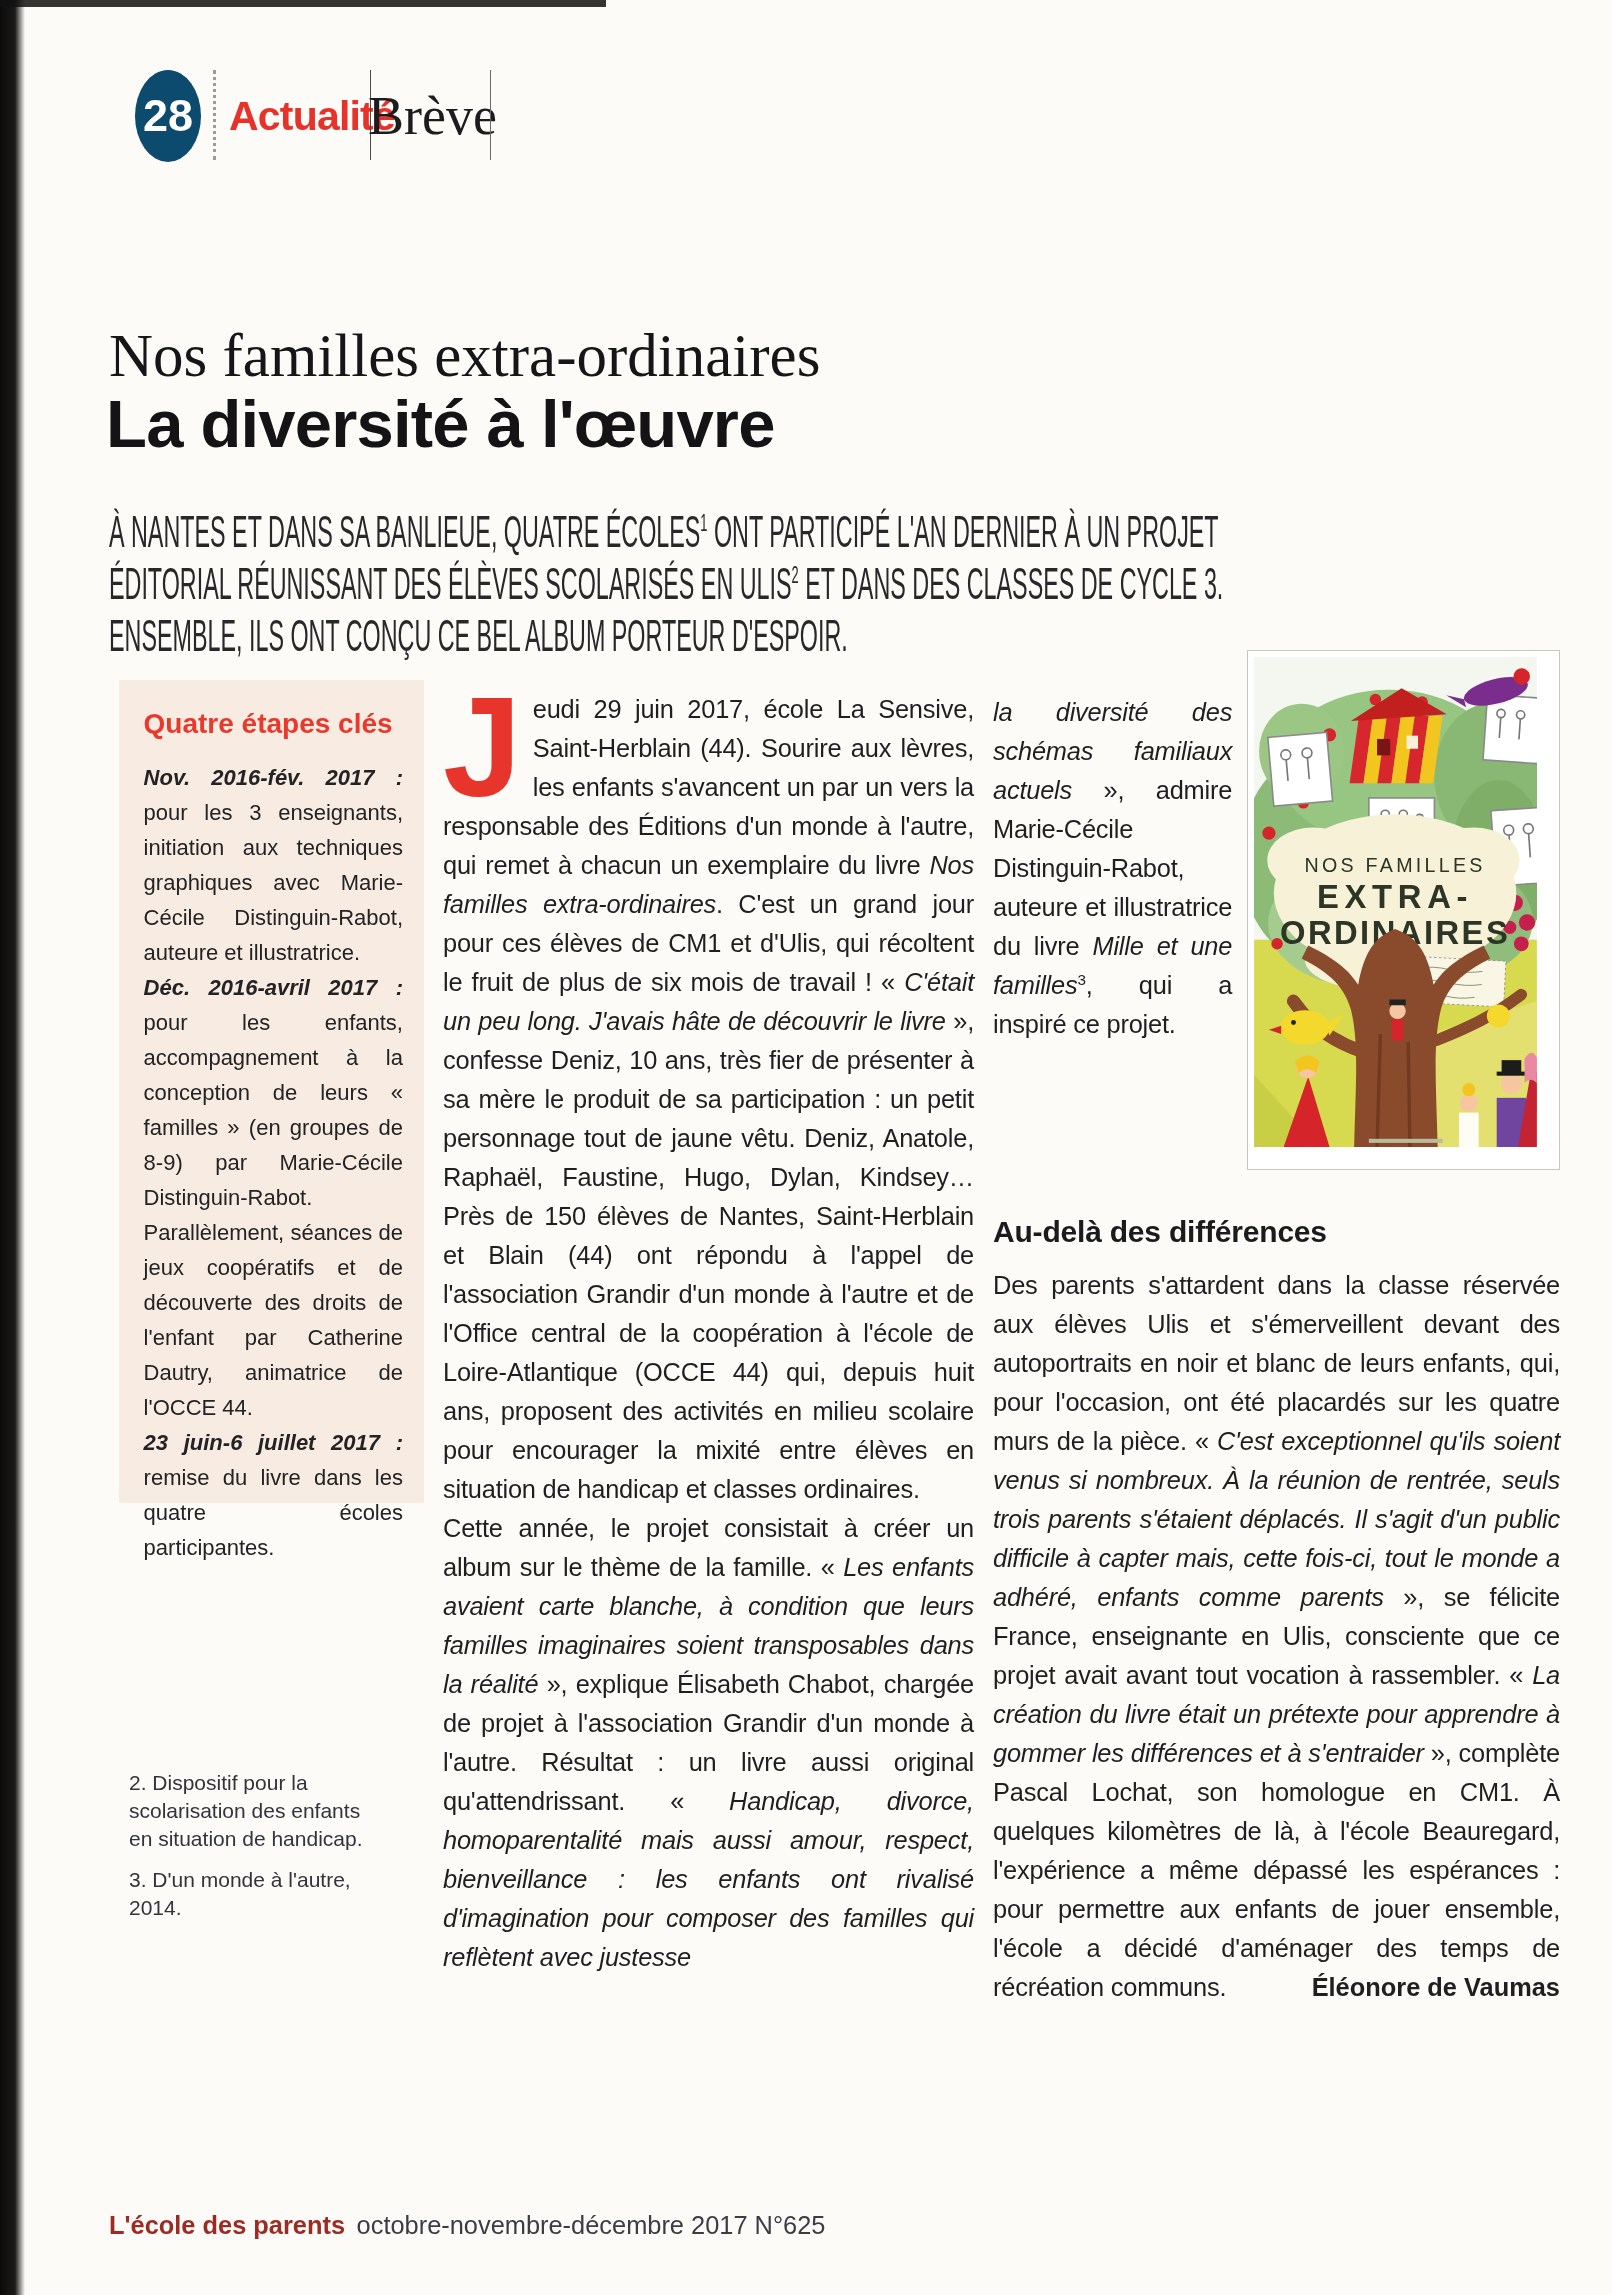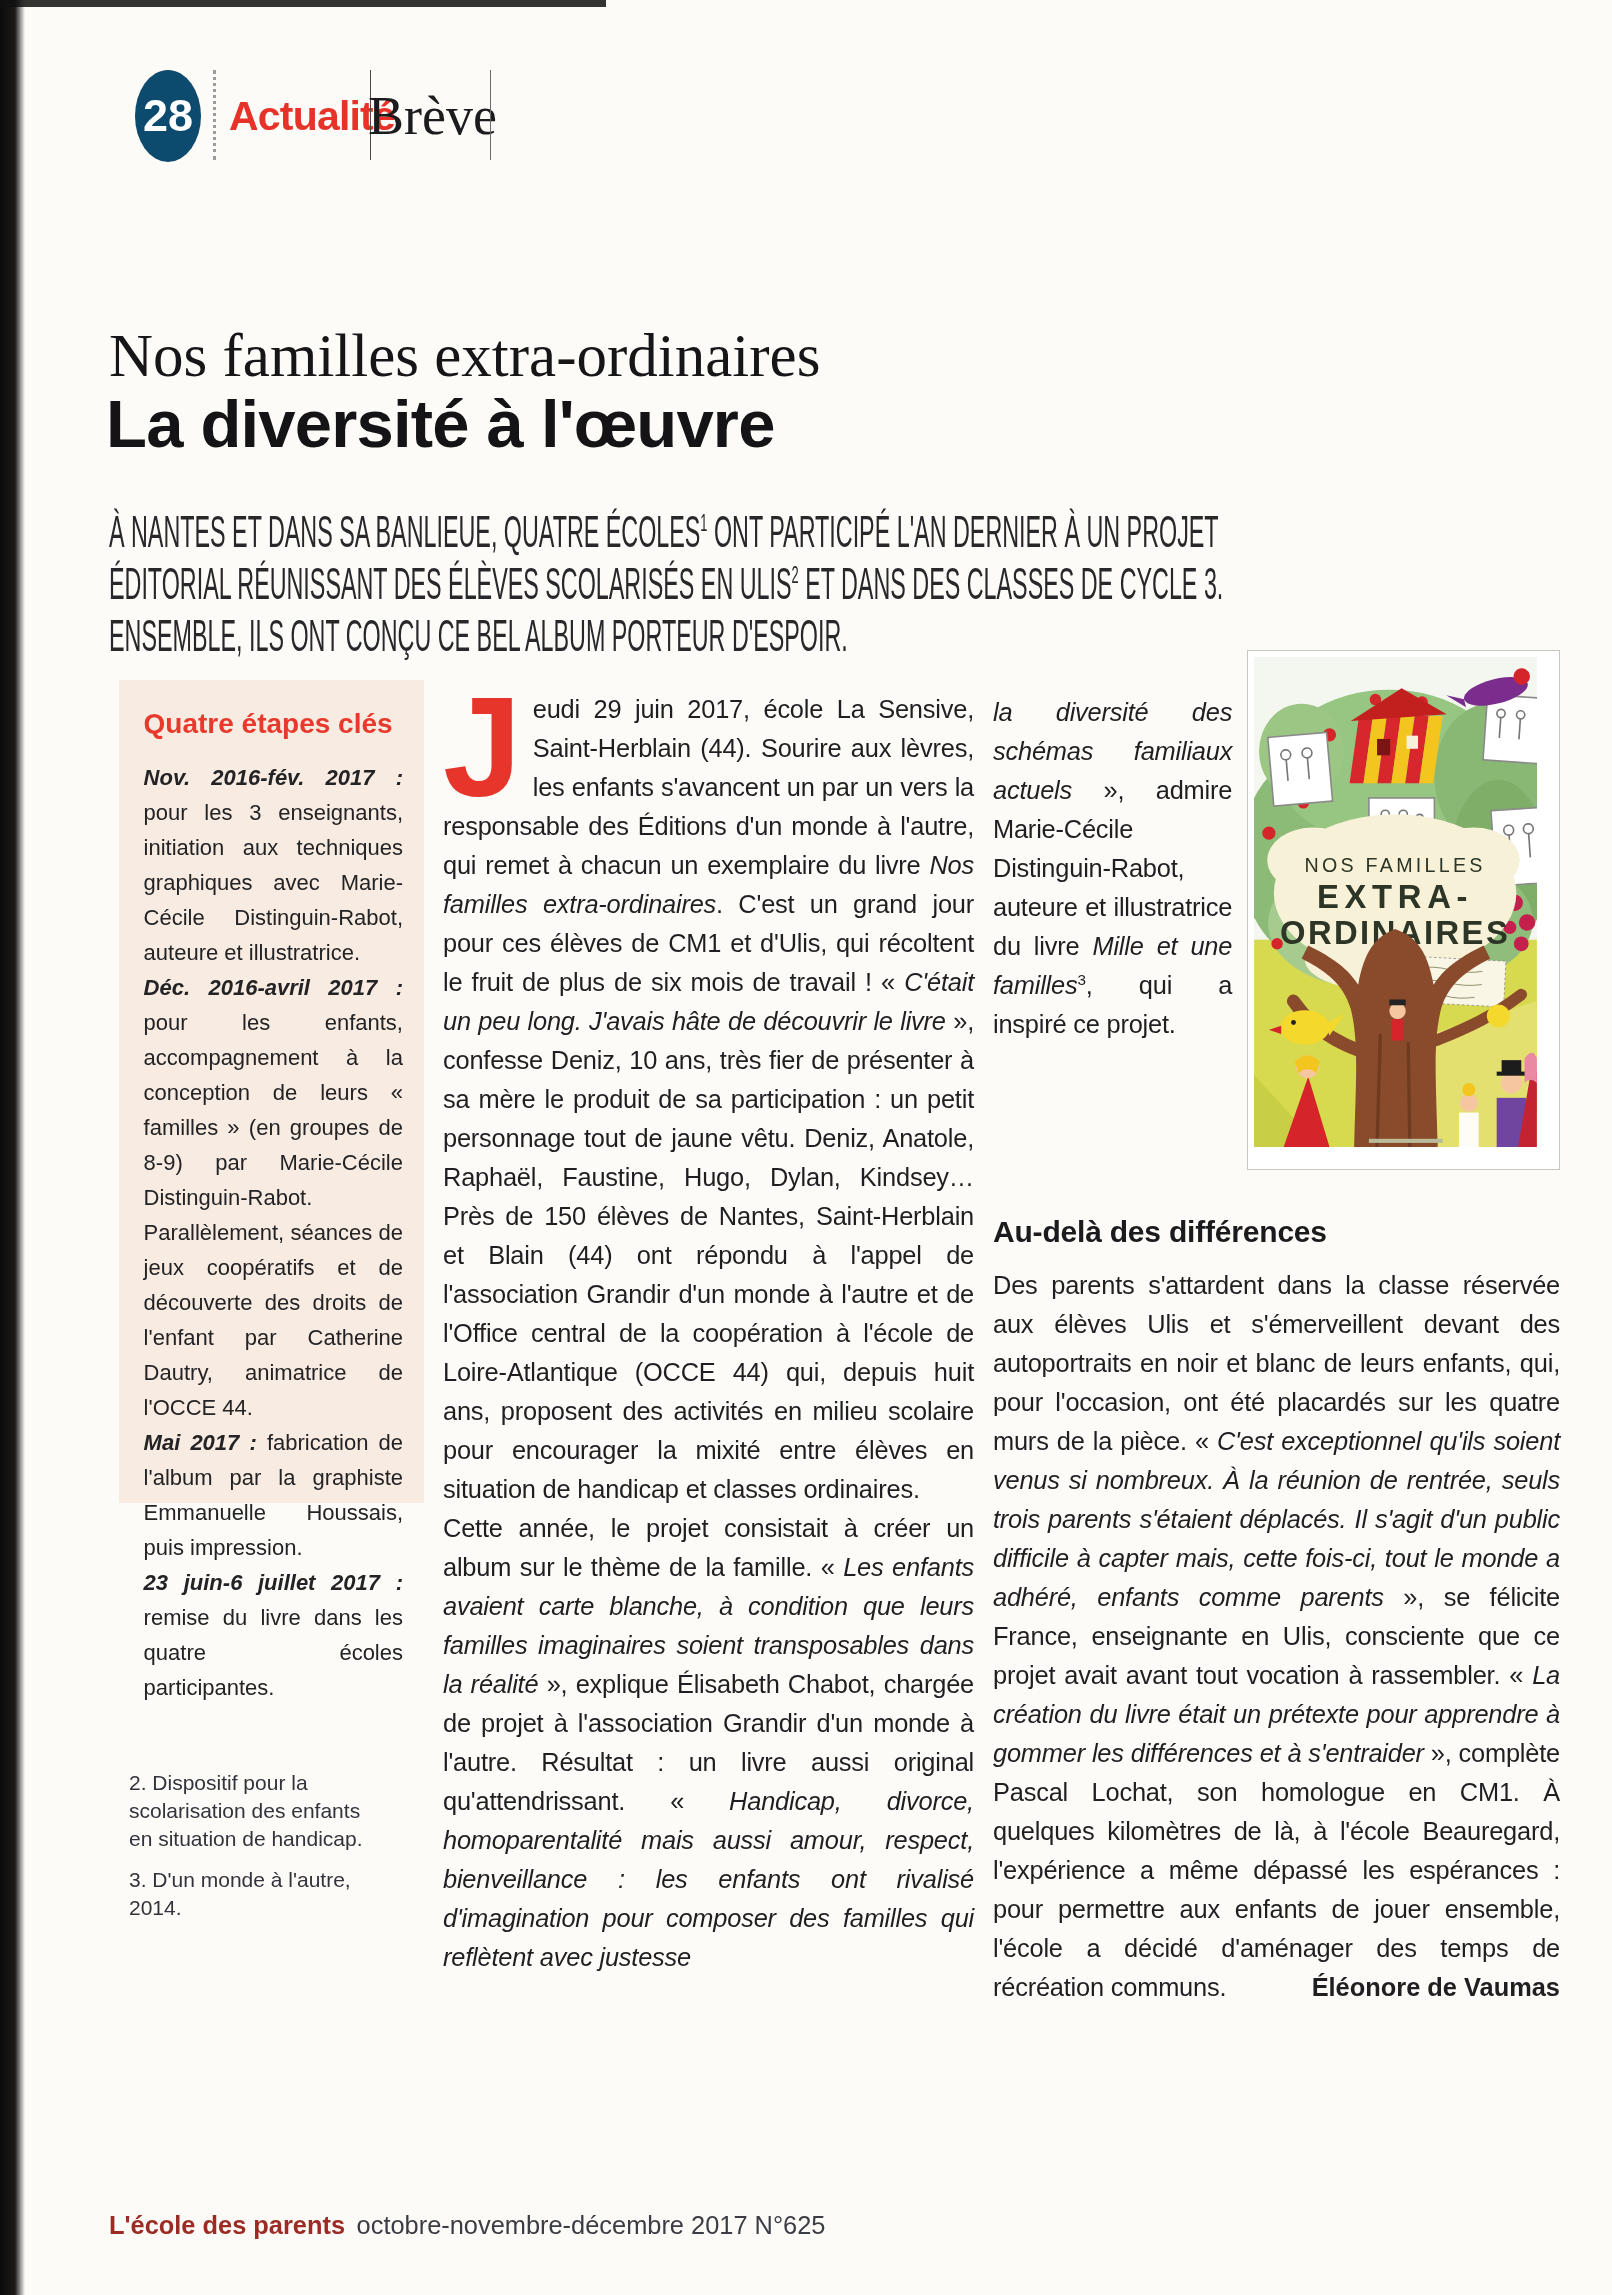--- a/index.html
+++ b/index.html
@@ -77,21 +77,20 @@
 
 <div class="abs kicker">Nos familles extra-ordinaires</div>
 <div class="abs main-title">La diversité à l'œuvre</div>
 
 <div class="abs standfirst"><span>À NANTES ET DANS SA BANLIEUE, QUATRE ÉCOLES</span><sup>1</sup><span> ONT PARTICIPÉ L'AN DERNIER À UN PROJET ÉDITORIAL RÉUNISSANT DES ÉLÈVES SCOLARISÉS EN ULIS</span><sup>2</sup><span> ET DANS DES CLASSES DE CYCLE 3. ENSEMBLE, ILS ONT CONÇU CE BEL ALBUM PORTEUR D'ESPOIR.</span></div>
 
 <div class="abs sidebar">
   <h3>Quatre étapes clés</h3>
   <p class="sb-entry"><span class="sb-date">Nov. 2016-fév. 2017 :</span><span> pour les 3 enseignants, initiation aux techniques graphiques avec Marie-Cécile Distinguin-Rabot, auteure et illustratrice.</span></p>
   <p class="sb-entry"><span class="sb-date">Déc. 2016-avril 2017 :</span><span> pour les enfants, accompagnement à la conception de leurs « familles » (en groupes de 8-9) par Marie-Cécile Distinguin-Rabot. Parallèlement, séances de jeux coopératifs et de découverte des droits de l'enfant par Catherine Dautry, animatrice de l'OCCE 44.</span></p>
-  <p class="sb-entry"><span class="sb-date">Mai 2017 :</span><span> fabrication de l'album par la graphiste Emmanuelle Houssais, puis impression.</span></p>
   <p class="sb-entry"><span class="sb-date">23 juin-6 juillet 2017 :</span><span> remise du livre dans les quatre écoles participantes.</span></p>
 </div>
 
 <div class="abs footnotes">
   <p>2. Dispositif pour la scolarisation des enfants en situation de handicap.</p>
   <p>3. D'un monde à l'autre, 2014.</p>
 </div>
 
 <div class="abs col-mid">
   <p><span class="dropcap">J</span><span>eudi 29 juin 2017, école La Sensive, Saint-Herblain (44). Sourire aux lèvres, les enfants s'avancent un par un vers la responsable des Éditions d'un monde à l'autre, qui remet à chacun un exemplaire du livre </span><span class="it">Nos familles extra-ordinaires</span><span>. C'est un grand jour pour ces élèves de CM1 et d'Ulis, qui récoltent le fruit de plus de six mois de travail ! « </span><span class="it">C'était un peu long. J'avais hâte de découvrir le livre</span><span> », confesse Deniz, 10 ans, très fier de présenter à sa mère le produit de sa participation : un petit personnage tout de jaune vêtu. Deniz, Anatole, Raphaël, Faustine, Hugo, Dylan, Kindsey… Près de 150 élèves de Nantes, Saint-Herblain et Blain (44) ont répondu à l'appel de l'association Grandir d'un monde à l'autre et de l'Office central de la coopération à l'école de Loire-Atlantique (OCCE 44) qui, depuis huit ans, proposent des activités en milieu scolaire pour encourager la mixité entre élèves en situation de handicap et classes ordinaires.</span></p>

